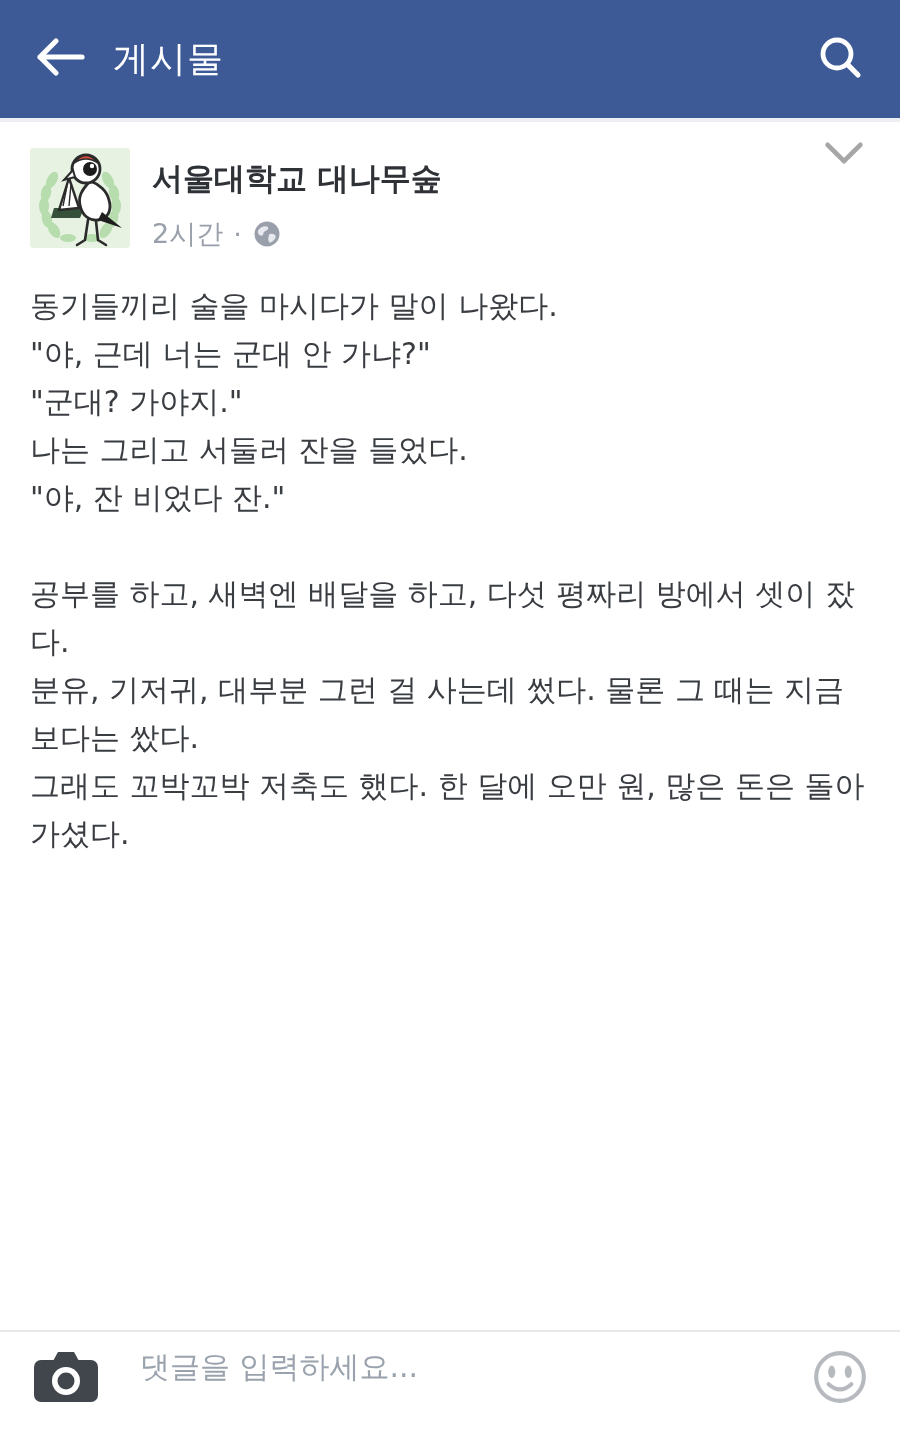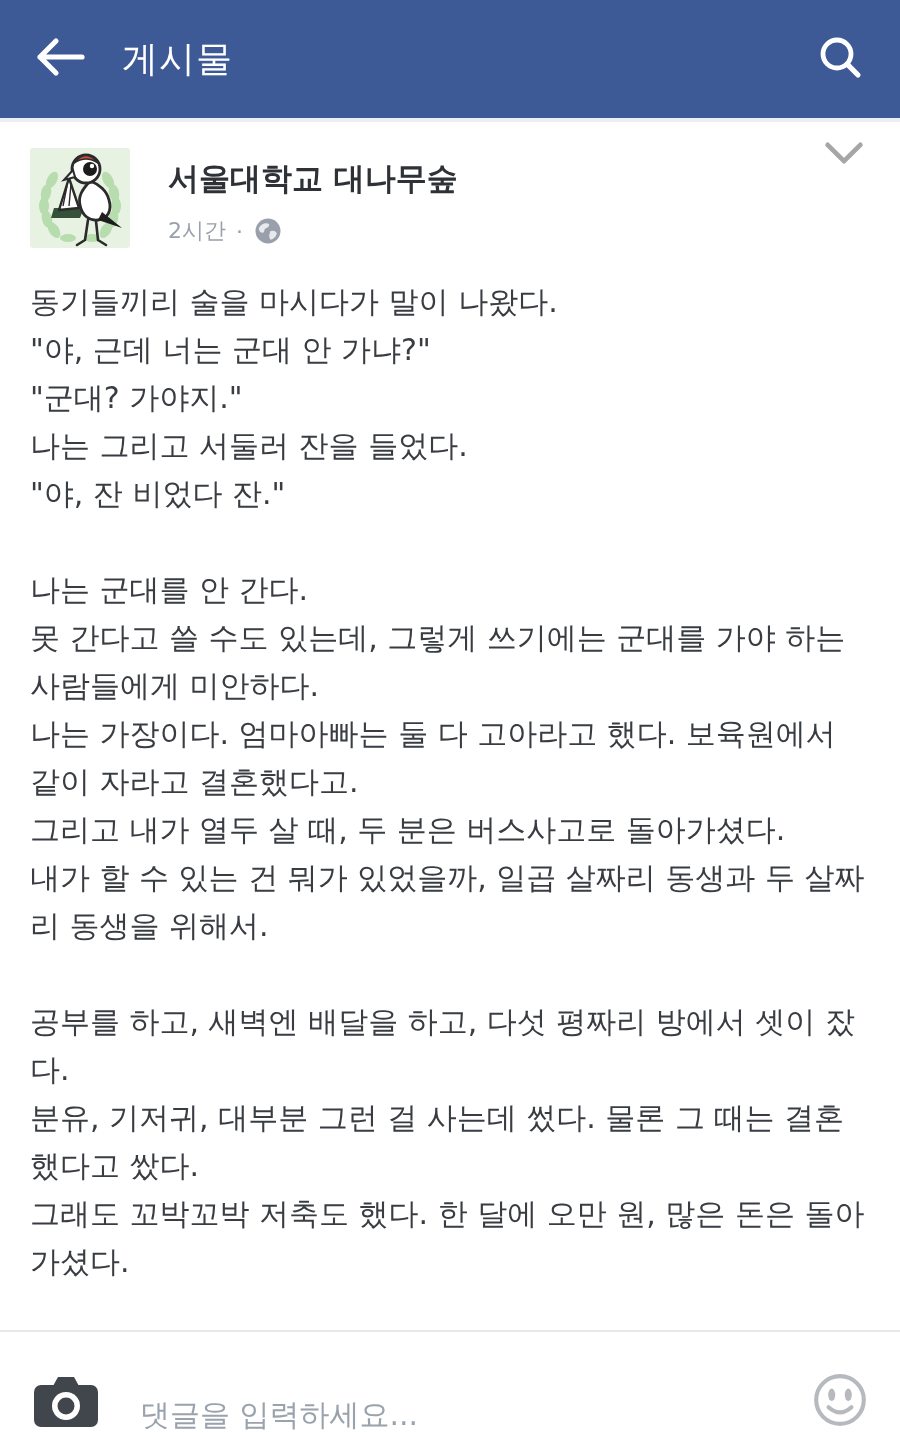--- a/index.html
+++ b/index.html
@@ -11,47 +11,47 @@
     color:#3a3d42;
   }
   
   .appbar {
     position:absolute; top:0; left:0; right:0; height:118px;
     background:#3d5a96;
     display:flex; align-items:center;
     padding:0 34px;
   }
   .appbar .back-btn { width:58px; height:58px; display:flex; align-items:center; cursor:pointer; }
-  .appbar-title { color:#ffffff; font-size:36px; margin-left:30px; letter-spacing:1px; }
+  .appbar-title { color:#ffffff; font-size:36px; margin-left:21px; letter-spacing:1px; }
   .appbar .search-btn { margin-left:auto; width:52px; height:52px; display:flex; align-items:center; justify-content:center; cursor:pointer; }
 
   
   .content {
     position:absolute; top:118px; bottom:102px; left:0; right:0;
     background:#ffffff; overflow:hidden;
     border-top:4px solid #eceef4;
   }
-  .post-header { position:relative; display:flex; padding:26px 30px 4px 30px;gap:16px; }
+  .post-header { position:relative; display:flex; padding:26px 30px 4px 30px; }
   .avatar { width:100px; height:100px; flex:0 0 100px; cursor:pointer; }
   .avatar svg { width:100px; height:100px; display:block; }
   .header-meta { margin-left:22px; padding-top:10px; }
   .author-name { font-size:31px; font-weight:bold; color:#2e3136; cursor:pointer; }
-  .time-row { margin-top:16px; display:flex; align-items:center; gap:10px; color:#9aa0ab; font-size:22px; }
+  .time-row { margin-top:16px; display:flex; align-items:center; gap:10px; color:#9aa0ab; font-size:27px; }
   .globe { width:30px; height:30px; display:inline-flex; }
   .header-chevron { position:absolute; right:36px; top:18px; cursor:pointer; }
 
   .post-body { padding:26px 28px 0 30px; font-size:30px; color:#393c41; }
   .line { line-height:48px; min-height:48px; }
   .para + .para { margin-top:48px; }
 
   
   .composer {
     position:absolute; bottom:0; left:0; right:0; height:102px;
     background:#ffffff; border-top:2px solid #e6e8ea;
-    display:flex; align-items:flex-end; padding:0 30px;
+    display:flex; align-items:flex-start; padding:17px 30px;
   }
   .camera-btn { width:72px; height:58px; display:flex; align-items:center; justify-content:center; cursor:pointer; }
   .comment-input {
     flex:1; border:none; outline:none; background:transparent;
     font-size:30px; color:#333; margin-left:38px;
     font-family:"DejaVu Sans","Liberation Sans",sans-serif;
   }
   .comment-input::placeholder { color:#9aa3ad; opacity:1; }
   .emoji-btn { width:60px; height:60px; display:flex; align-items:center; justify-content:center; cursor:pointer; }
 </style>
@@ -147,29 +147,22 @@
 
   <div class="post-body" id="post-body">
       <div class="para">
         <div class="line">동기들끼리 술을 마시다가 말이 나왔다.</div>
         <div class="line">"야, 근데 너는 군대 안 가냐?"</div>
         <div class="line">"군대? 가야지."</div>
         <div class="line">나는 그리고 서둘러 잔을 들었다.</div>
         <div class="line">"야, 잔 비었다 잔."</div>
       </div>
       <div class="para">
-        <div class="line">나는 군대를 안 간다.</div>
-        <div class="line">못 간다고 쓸 수도 있는데, 그렇게 쓰기에는 군대를 가야 하는 사람들에게 미안하다.</div>
-        <div class="line">나는 가장이다. 엄마아빠는 둘 다 고아라고 했다. 보육원에서 같이 자라고 결혼했다고.</div>
-        <div class="line">그리고 내가 열두 살 때, 두 분은 버스사고로 돌아가셨다.</div>
-        <div class="line">내가 할 수 있는 건 뭐가 있었을까, 일곱 살짜리 동생과 두 살짜리 동생을 위해서.</div>
-      </div>
-      <div class="para">
         <div class="line">공부를 하고, 새벽엔 배달을 하고, 다섯 평짜리 방에서 셋이 잤다.</div>
-        <div class="line">분유, 기저귀, 대부분 그런 걸 사는데 썼다. 물론 그 때는 결혼했다고 쌌다.</div>
+        <div class="line">분유, 기저귀, 대부분 그런 걸 사는데 썼다. 물론 그 때는 지금보다는 쌌다.</div>
         <div class="line">그래도 꼬박꼬박 저축도 했다. 한 달에 오만 원, 많은 돈은 돌아가셨다.</div>
       </div>
     </div>
 </main>
 
 <footer class="composer">
   <div class="camera-btn">
     <span>
       <svg width="70" height="56" viewBox="0 0 70 56">
         <path d="M22 13 L27 4 H43 L48 13 Z" fill="#41454c"></path>

